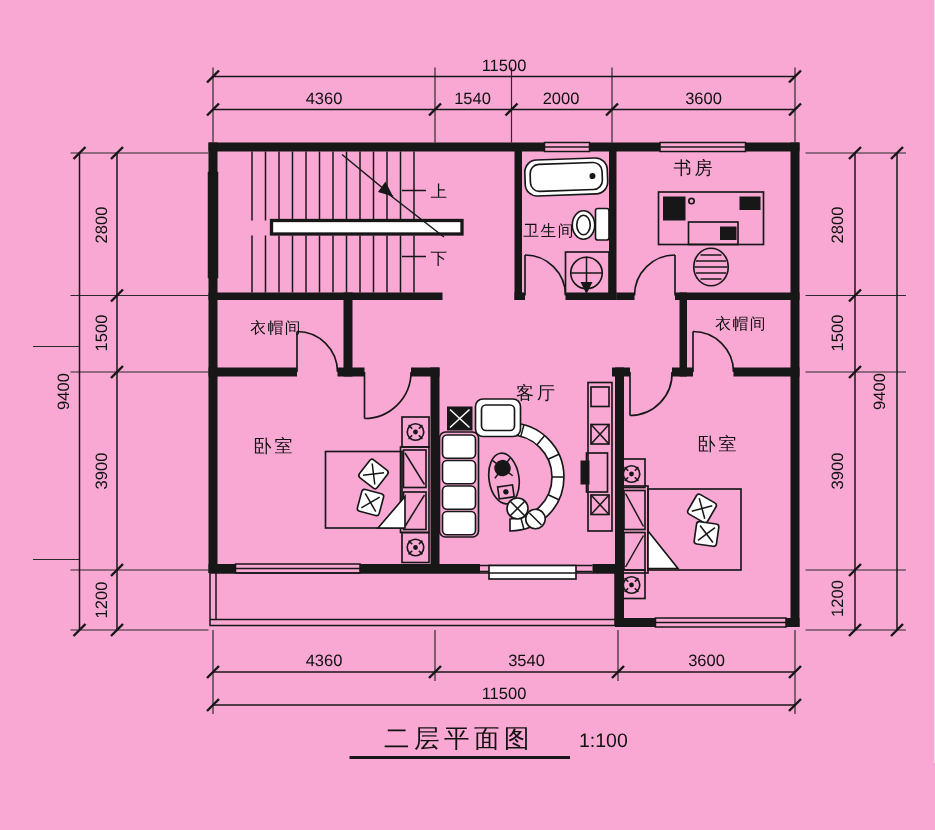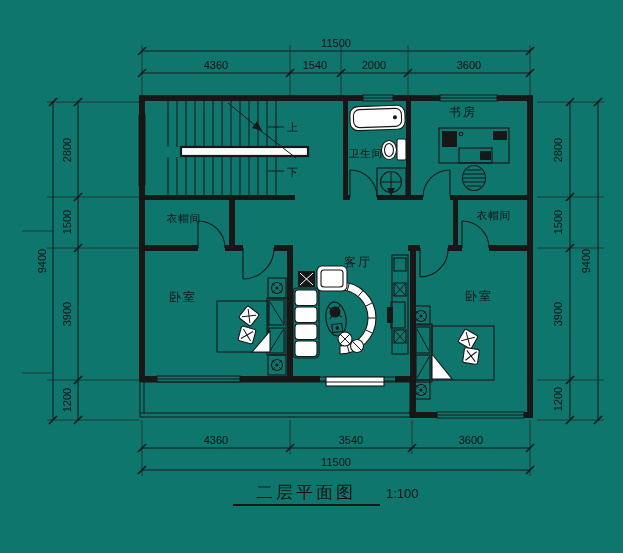--- a/index.html
+++ b/index.html
@@ -1,16 +1,16 @@
 <!DOCTYPE html>
 <html><head>
 <meta charset="utf-8">
 <style>
   html,body{margin:0;padding:0;background:#ffffff;}
-  .stage{width:623px;height:553px;margin:0 auto;background:#0f766e;position:relative;}
+  .stage{width:623px;height:553px;margin:0 auto;background:#f9a8d4;position:relative;}
   svg{display:block;}
   .w{fill:#171717;stroke:none;}
   .ln{stroke:#171717;stroke-width:1;fill:none;}
   .lnthin{stroke:#2a2a2a;stroke-width:0.8;fill:none;}
   .tick{stroke:#171717;stroke-width:1.6;fill:none;}
   .furn{stroke:#171717;stroke-width:1.1;fill:#ffffff;}
   .furno{stroke:#171717;stroke-width:1.1;fill:none;}
   .dk{fill:#171717;stroke:none;}
   .door{stroke:#171717;stroke-width:1.1;fill:none;}
   text{font-family:"Liberation Sans","DejaVu Sans",sans-serif;fill:#111;}

